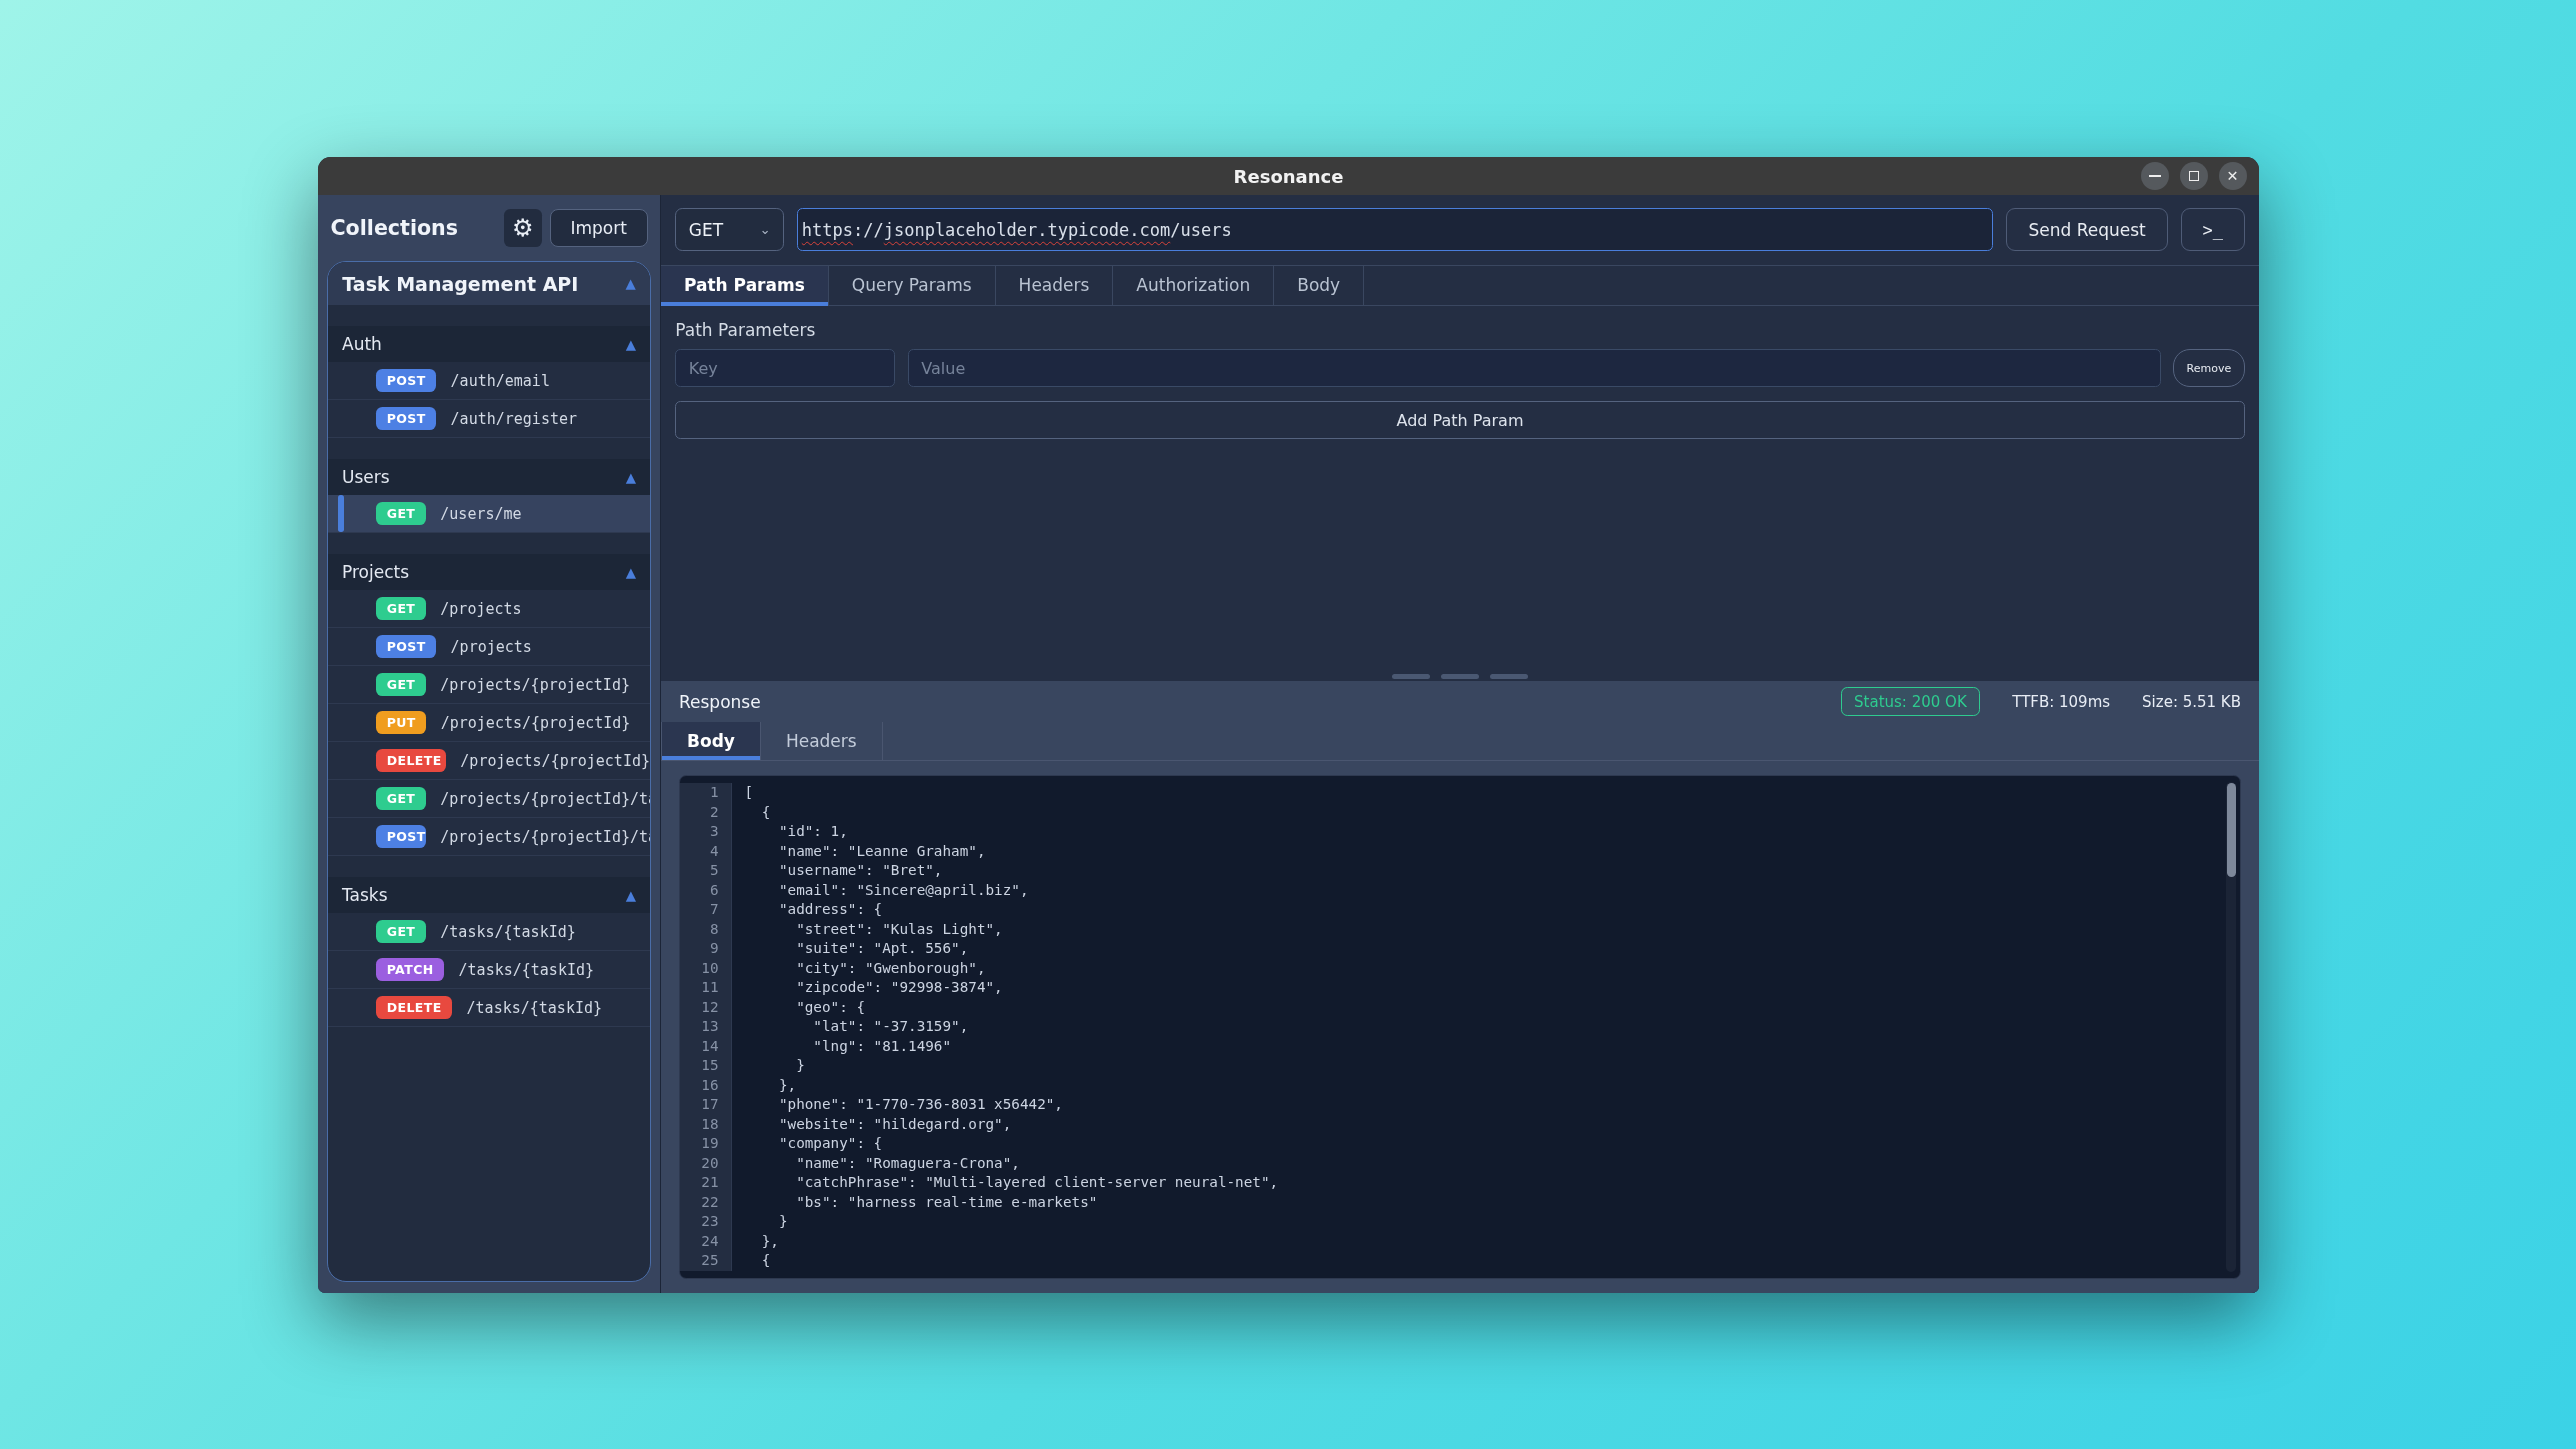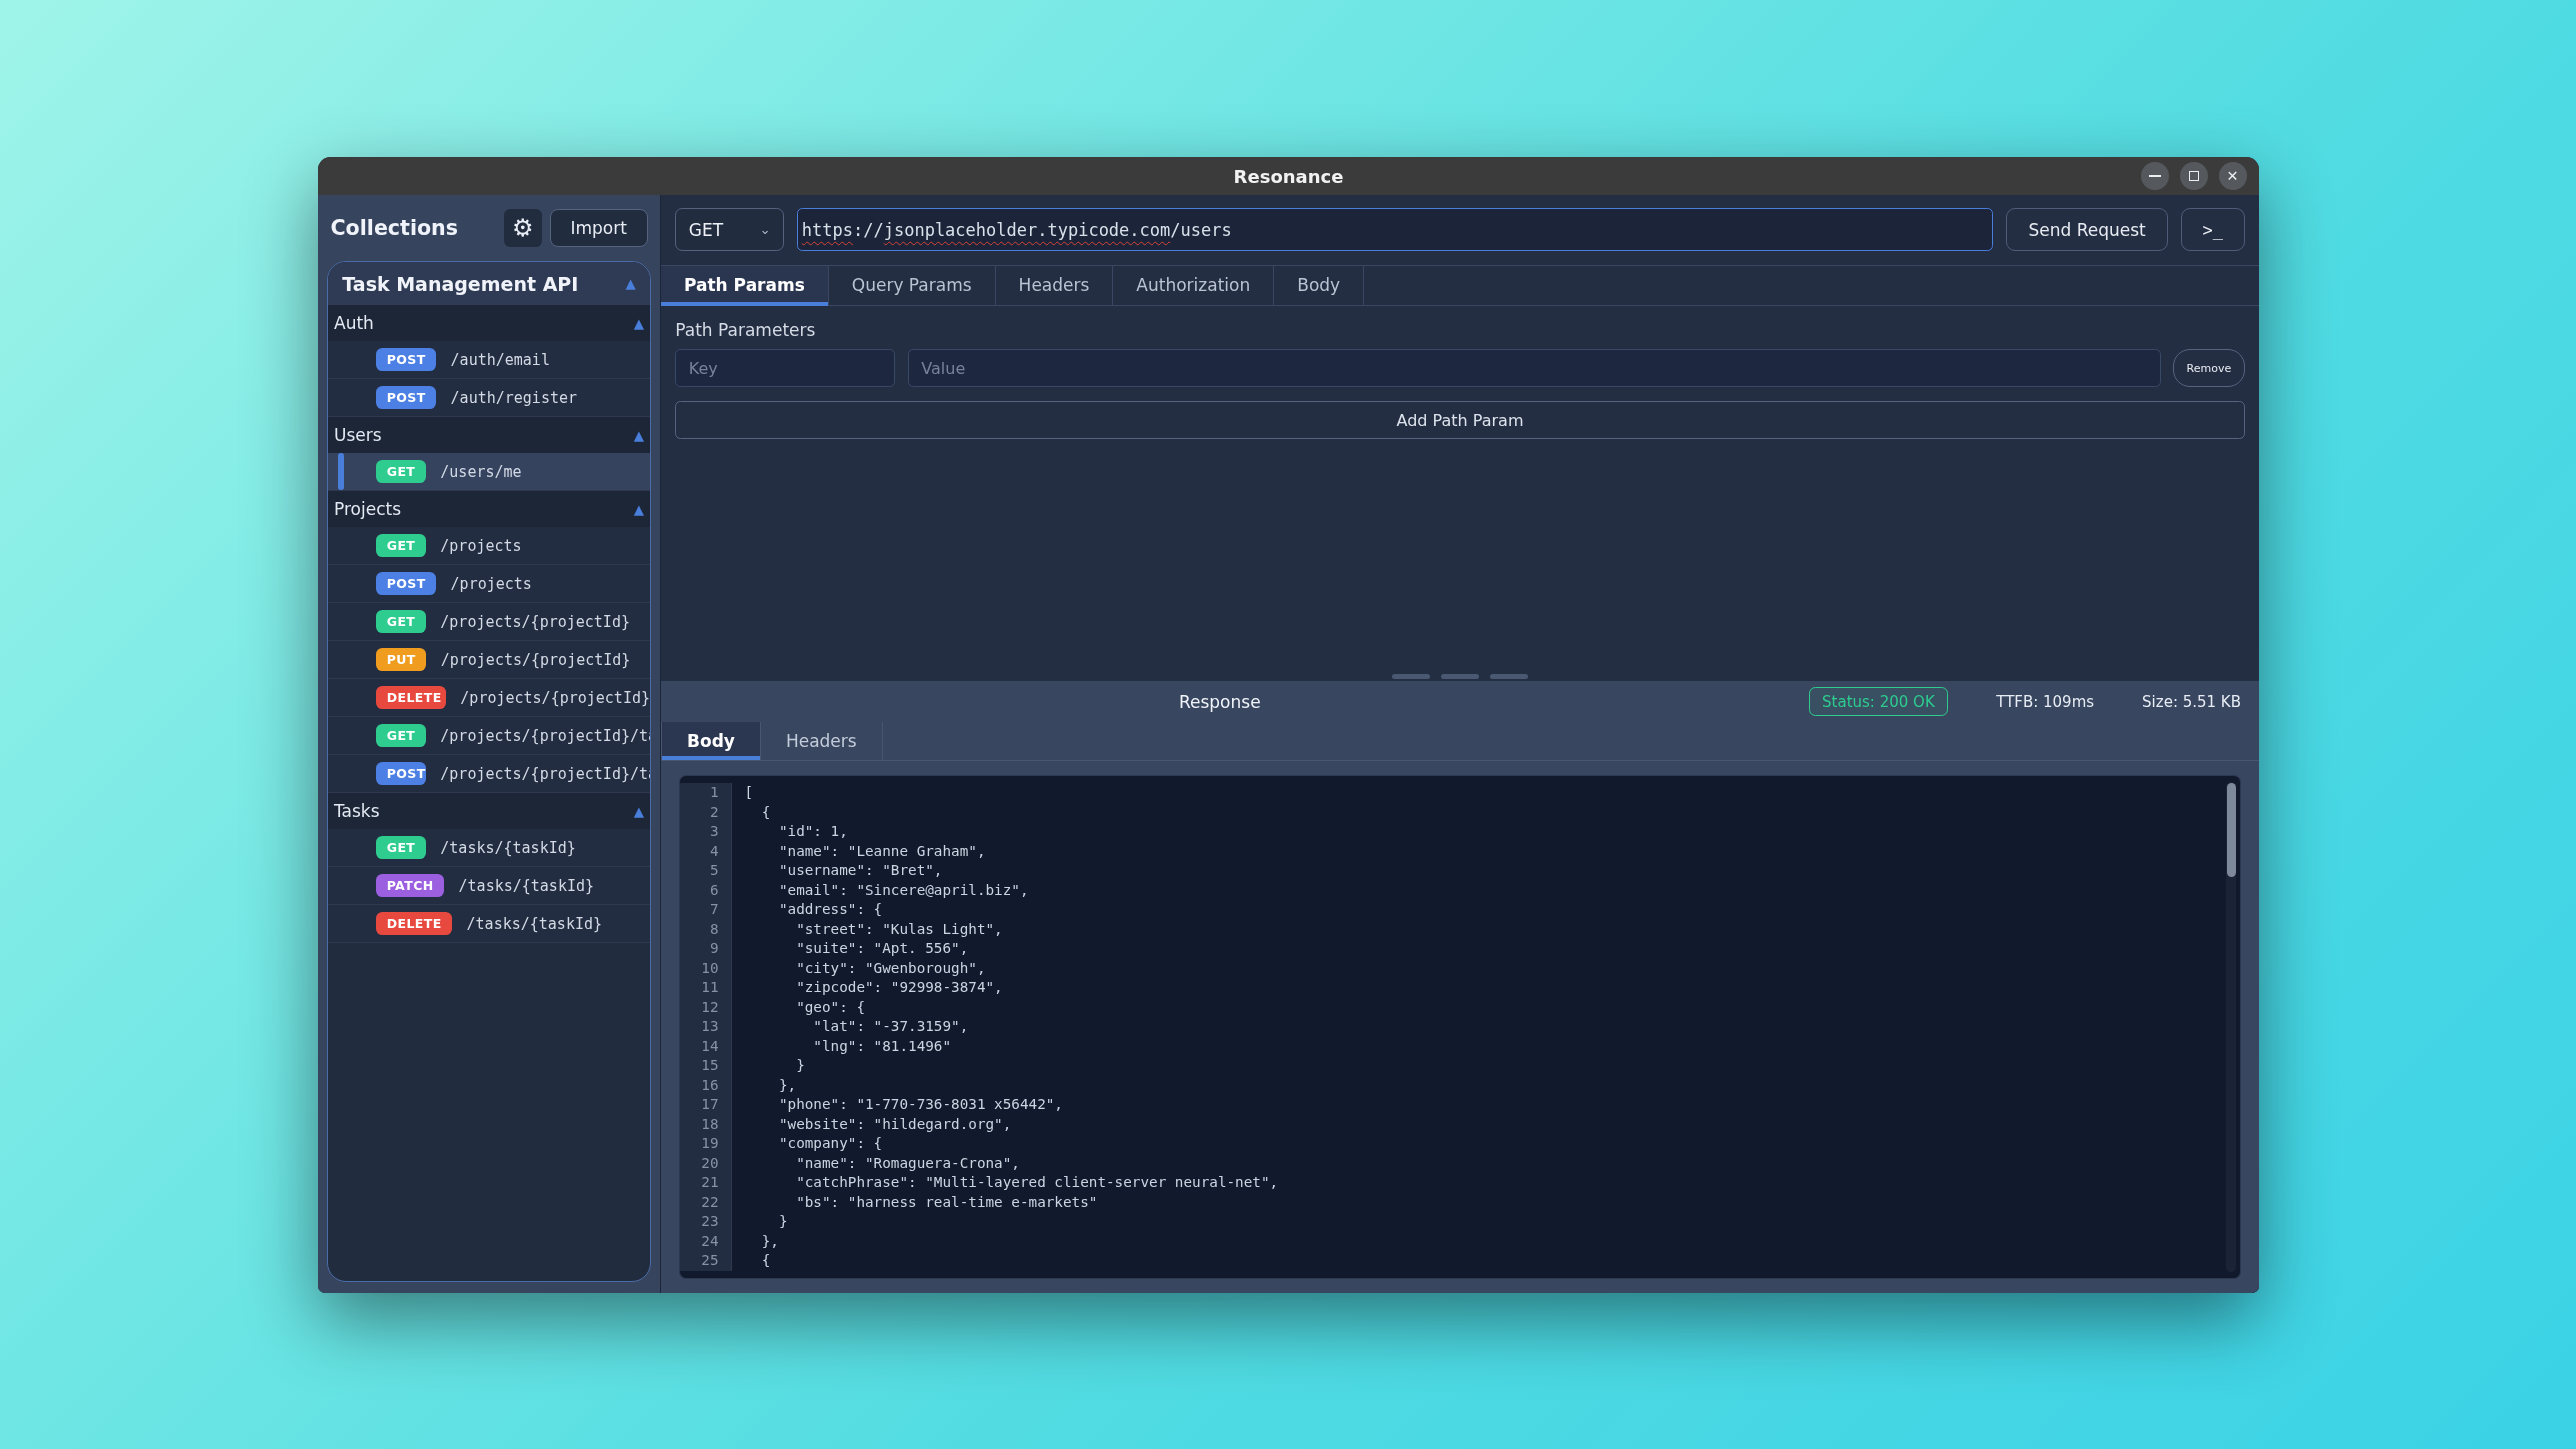--- a/index.html
+++ b/index.html
@@ -56,21 +56,21 @@
     background:#222c3f; overflow:hidden; display:flex; flex-direction:column;
   }
   .collection-header {
     height:43px; background:#2f3b54; display:flex; align-items:center;
     padding:0 14.3px; cursor:pointer;
   }
   .collection-header .name { color:#f0f4fa; font-size:19px; font-weight:bold; flex:1; }
   .caret { color:#4a7edb; font-size:13.4px; }
   .section-header {
     height:36px; background:#1c2637; display:flex; align-items:center;
-    padding:0 6px; cursor:pointer;
+    padding:0 14px; cursor:pointer;margin-top:21px;
   }
   .section-header .name { color:#e4e9f2; font-size:17px; flex:1; }
   .items { position:relative; }
   .items::before {
     content:""; position:absolute; left:11.6px; top:3.6px; bottom:3.6px; width:3.6px;
     background:#4a7edb; border-radius:1.8px;
   }
   .item {
     height:38px; display:flex; align-items:center; gap:14.3px;
     padding-left:48px; background:#232d41; border-bottom:0.9px solid #2e3950;
@@ -135,21 +135,21 @@
     margin:14.3px 14.3px 0 14.3px; height:38px; border:0.9px solid #55637f; border-radius:5.4px;
     color:#dde3ec; font-size:16px; display:flex; align-items:center; justify-content:center;
     cursor:pointer; background:transparent;
   }
   .req-spacer { flex:1; }
   
   .splitter { height:9px; display:flex; align-items:center; justify-content:center; gap:10.7px; cursor:row-resize; }
   .splitter i { width:38px; height:4.5px; background:#4a5872; border-radius:2.7px; display:block; }
   
   .response { height:612px; flex:0 0 612px; background:#39465f; display:flex; flex-direction:column; }
-  .resp-header { height:41px; display:flex; align-items:center; padding:0 18px; gap:48px;text-align:center; }
+  .resp-header { height:41px; display:flex; align-items:center; padding:0 18px; gap:32px; }
   .resp-title { color:#f0f4fa; font-size:17px; flex:1; }
   .status-badge {
     border:1.8px solid #2ecc8f; border-radius:6.3px; color:#2ecc8f; font-size:15px;
     padding:4.5px 12.5px; background:rgba(46,204,143,0.08);
   }
   .resp-meta { color:#e8edf5; font-size:15px; }
   .resp-tabs { display:flex; height:39px; border-bottom:0.9px solid #4a5670; }
   .resp-tab {
     padding:0 25px; display:flex; align-items:center; font-size:17px; color:#c3ccda;
     border-right:0.9px solid #4a5670; cursor:pointer; position:relative;

